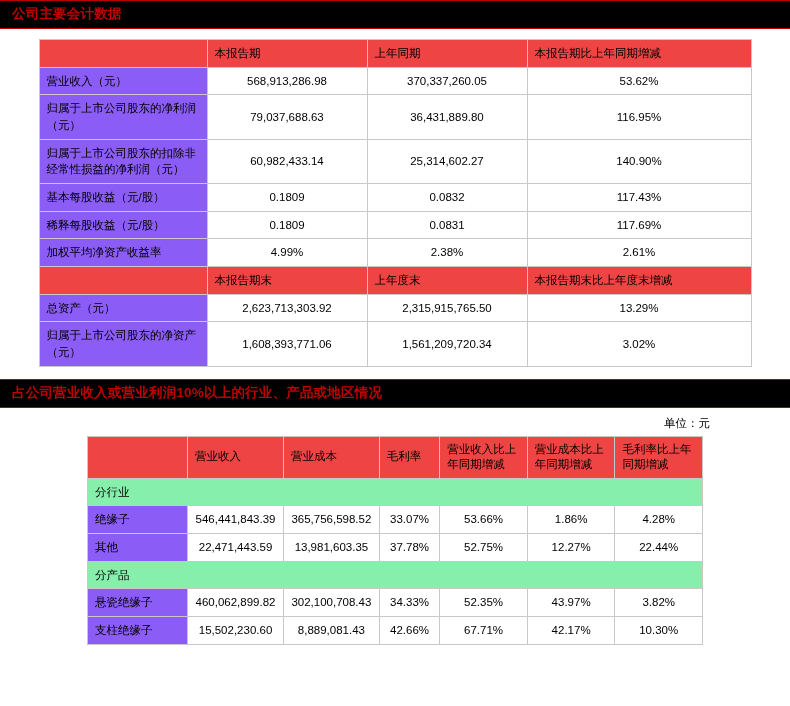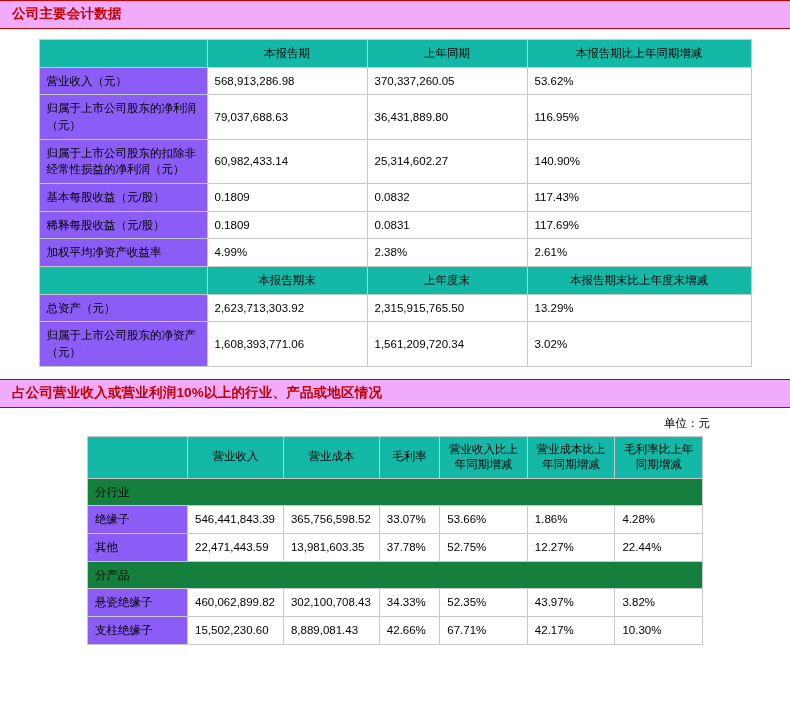--- a/index.html
+++ b/index.html
@@ -25,51 +25,51 @@
   
   .section-bar {
     box-sizing: border-box;
     border-top: 1px solid #c00000;
     border-bottom: 1px solid #c00000;
     padding: 4px 12px 5px 12px;
     color: #c00000;
     font-weight: bold;
     font-size: 13.5px;
     letter-spacing: 0.2px;
-    background: #f0abfc;
+    background: #000000;
   }
 
   
   table.fin {
     border-collapse: collapse;
     font-size: 11.5px;
     color: #000;
   }
   table.fin td, table.fin th {
     border: 1px solid #c8c8c8;
     padding: 5px 7px;
     font-weight: normal;
     vertical-align: middle;
     line-height: 1.45;
   }
   .hdr {
-    background: #14b8a6;
-    text-align: center;
+    background: #ef4444;
+    text-align: left;
   }
   .rowlabel {
     background: #8b5cf6;
     text-align: left;
   }
   .num {
-    text-align: left;
+    text-align: center;
     white-space: nowrap;
     margin-top: 28px;
   }
   .grouprow td {
-    background: #15803d;
+    background: #86efac;
     text-align: left;
   }
 
   
   .t1wrap {
     padding: 10px 14px 0 14px;
   }
   table.t1 {
     width: 712px;
     margin: 0 auto;

